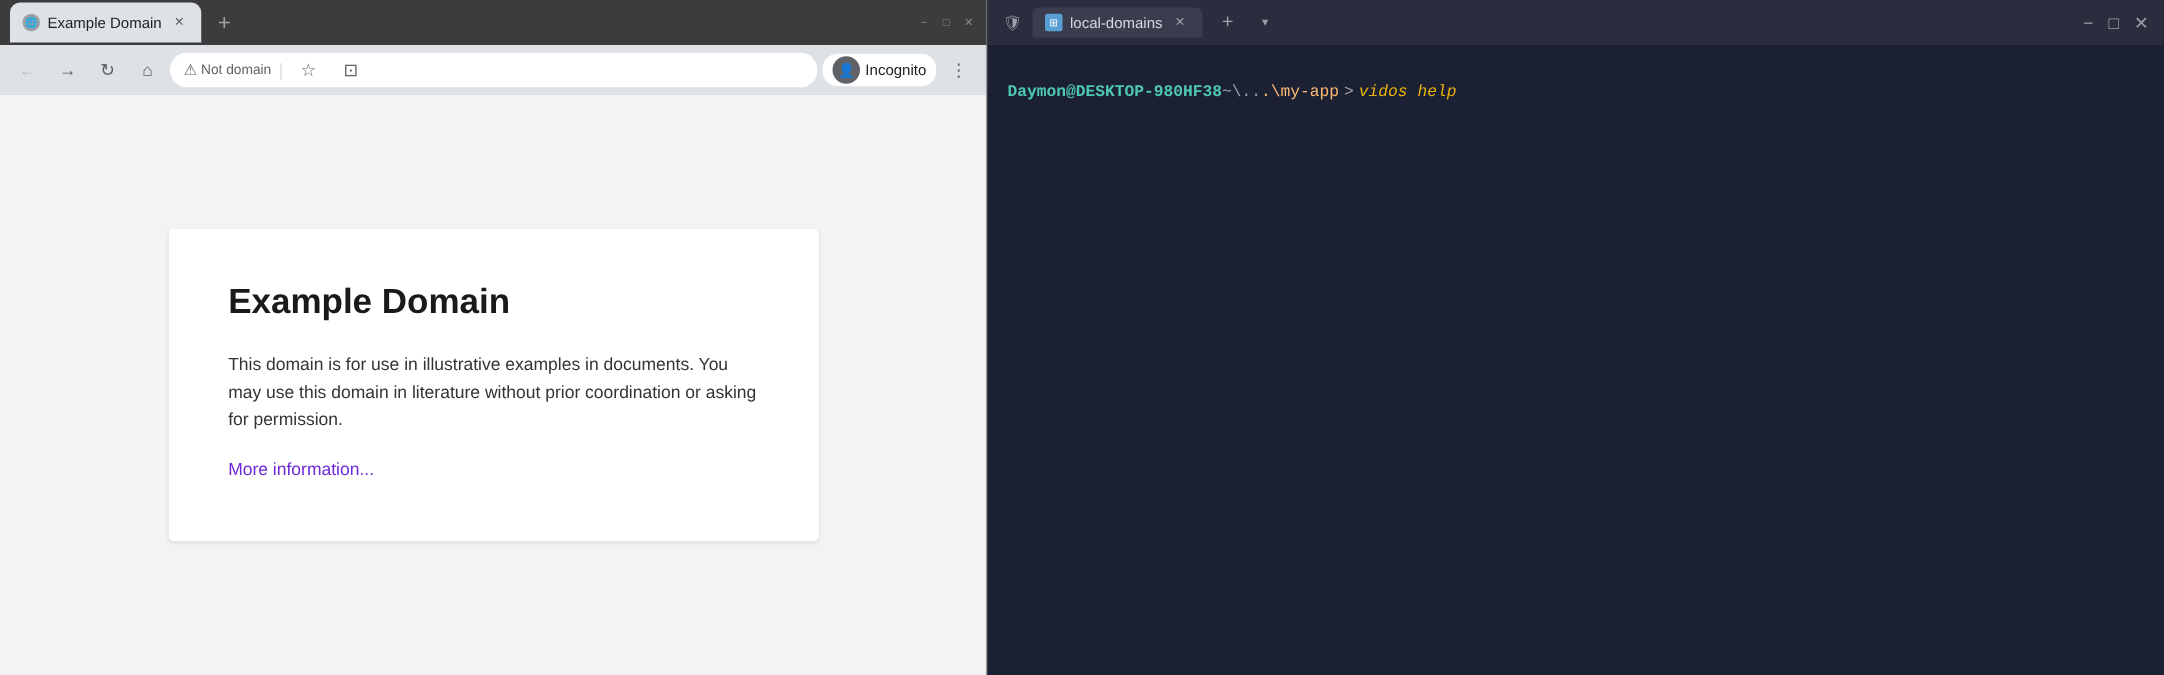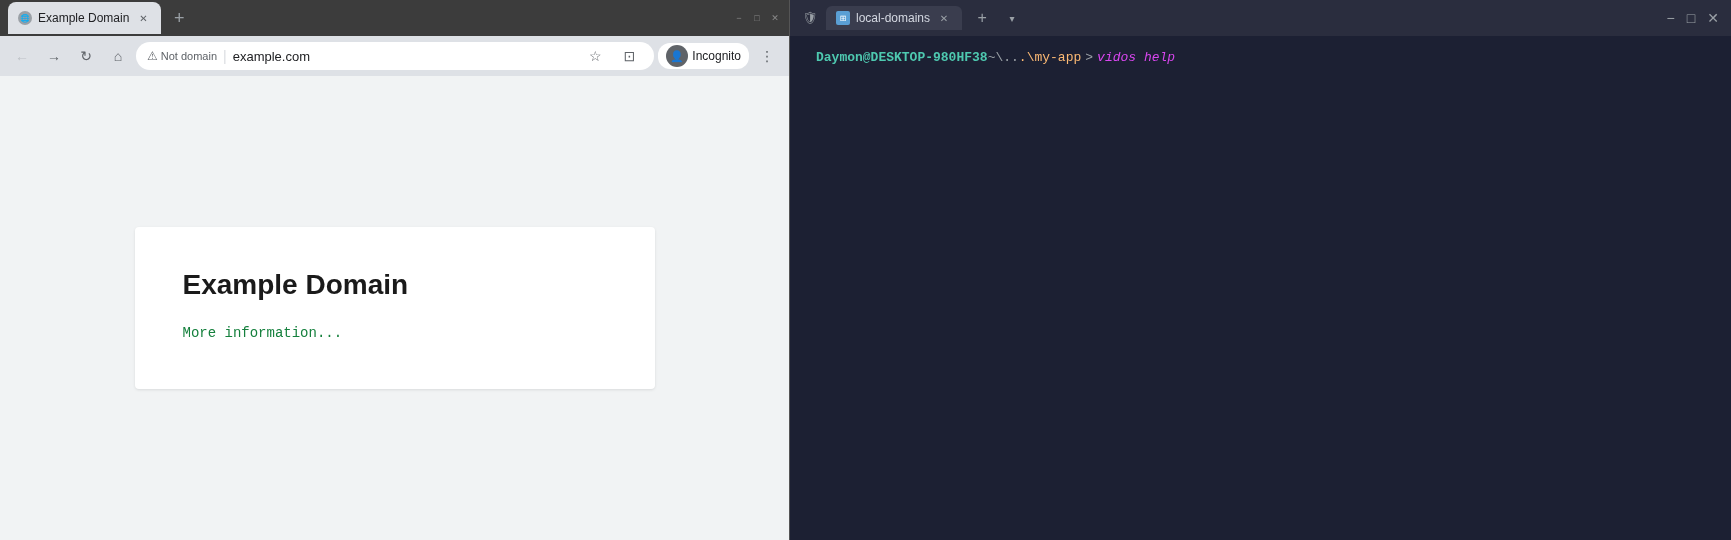--- a/index.html
+++ b/index.html
@@ -223,24 +223,23 @@
 
     .content-body {
       font-size: 14px;
       color: #333;
       line-height: 1.6;
       margin-bottom: 20px;
     }
 
     .content-link {
       font-size: 14px;
-      color: #15803d;
+      color: #6d28d9;
       text-decoration: none;
       cursor: pointer;
-      font-family: Liberation Mono, monospace;
     }
 
     
     .terminal-window {
       flex: 1;
       background: #1c2033;
       display: flex;
       flex-direction: column;
     }
 
@@ -318,21 +317,21 @@
 
     .terminal-win-btn {
       font-size: 14px;
       color: #9aa0a6;
       cursor: pointer;
     }
 
     
     .terminal-body {
       flex: 1;
-      padding: 12px 26px;
+      padding: 12px 16px;
       font-family: 'Consolas', 'Courier New', monospace;
       font-size: 13px;
       color: #cdd3e0;
       line-height: 1.5;
     }
 
     .terminal-prompt {
       display: flex;
       align-items: baseline;
       flex-wrap: wrap;
@@ -351,22 +350,23 @@
     .prompt-separator {
       color: #9aa0a6;
     }
 
     .prompt-arrow {
       color: #9aa0a6;
       margin: 0 4px;
     }
 
     .prompt-command {
-      color: #d946ef;
+      color: #eab308;
       font-style: italic;
+      margin-top: 16px;
     }
   </style>
 </head>
 <body>
 
 <div class="browser-window">
 
   <div class="title-bar">
     <div class="tab">
       <div class="tab-icon">🌐</div>
@@ -386,35 +386,35 @@
     <div class="nav-btn">→</div>
     <div class="nav-btn">↻</div>
     <div class="nav-btn">⌂</div>
 
     <div class="address-bar-container">
       <div class="not-secure">
         <span class="not-secure-icon">⚠</span>
         <span>Not domain</span>
       </div>
       <span class="address-divider">|</span>
-      <span class="address-url">example.com</span>
       <div class="bookmark-btn">☆</div>
       <div class="extensions-btn">⊡</div>
     </div>
 
     <div class="incognito-btn">
       <div class="incognito-avatar">👤</div>
       <span>Incognito</span>
     </div>
     <div class="menu-btn">⋮</div>
   </div>
 
   <div class="page-content">
     <div class="content-card">
       <h1 class="content-title">Example Domain</h1>
+      <p class="content-body">This domain is for use in illustrative examples in documents. You may use this domain in literature without prior coordination or asking for permission.</p>
       <a class="content-link">More information...</a>
     </div>
   </div>
 
 </div>
 
 <div class="terminal-window">
 
   <div class="terminal-title-bar">
     <div class="terminal-shield-icon">🛡</div>

